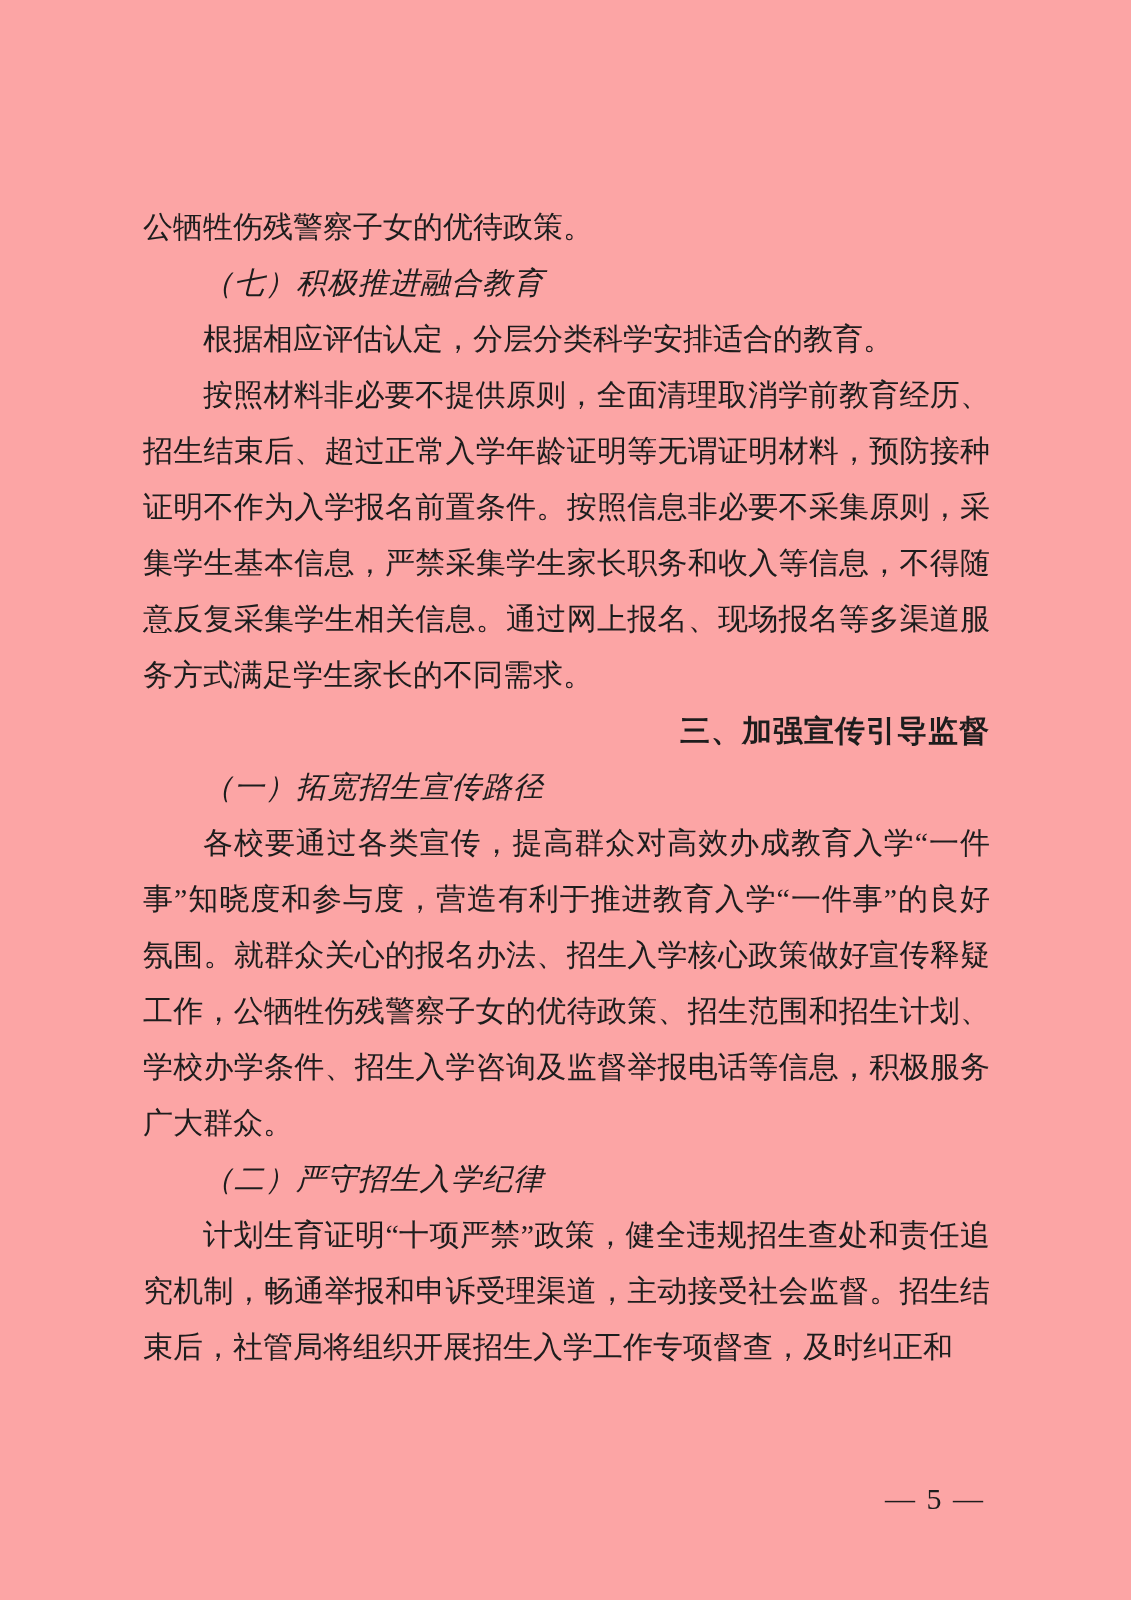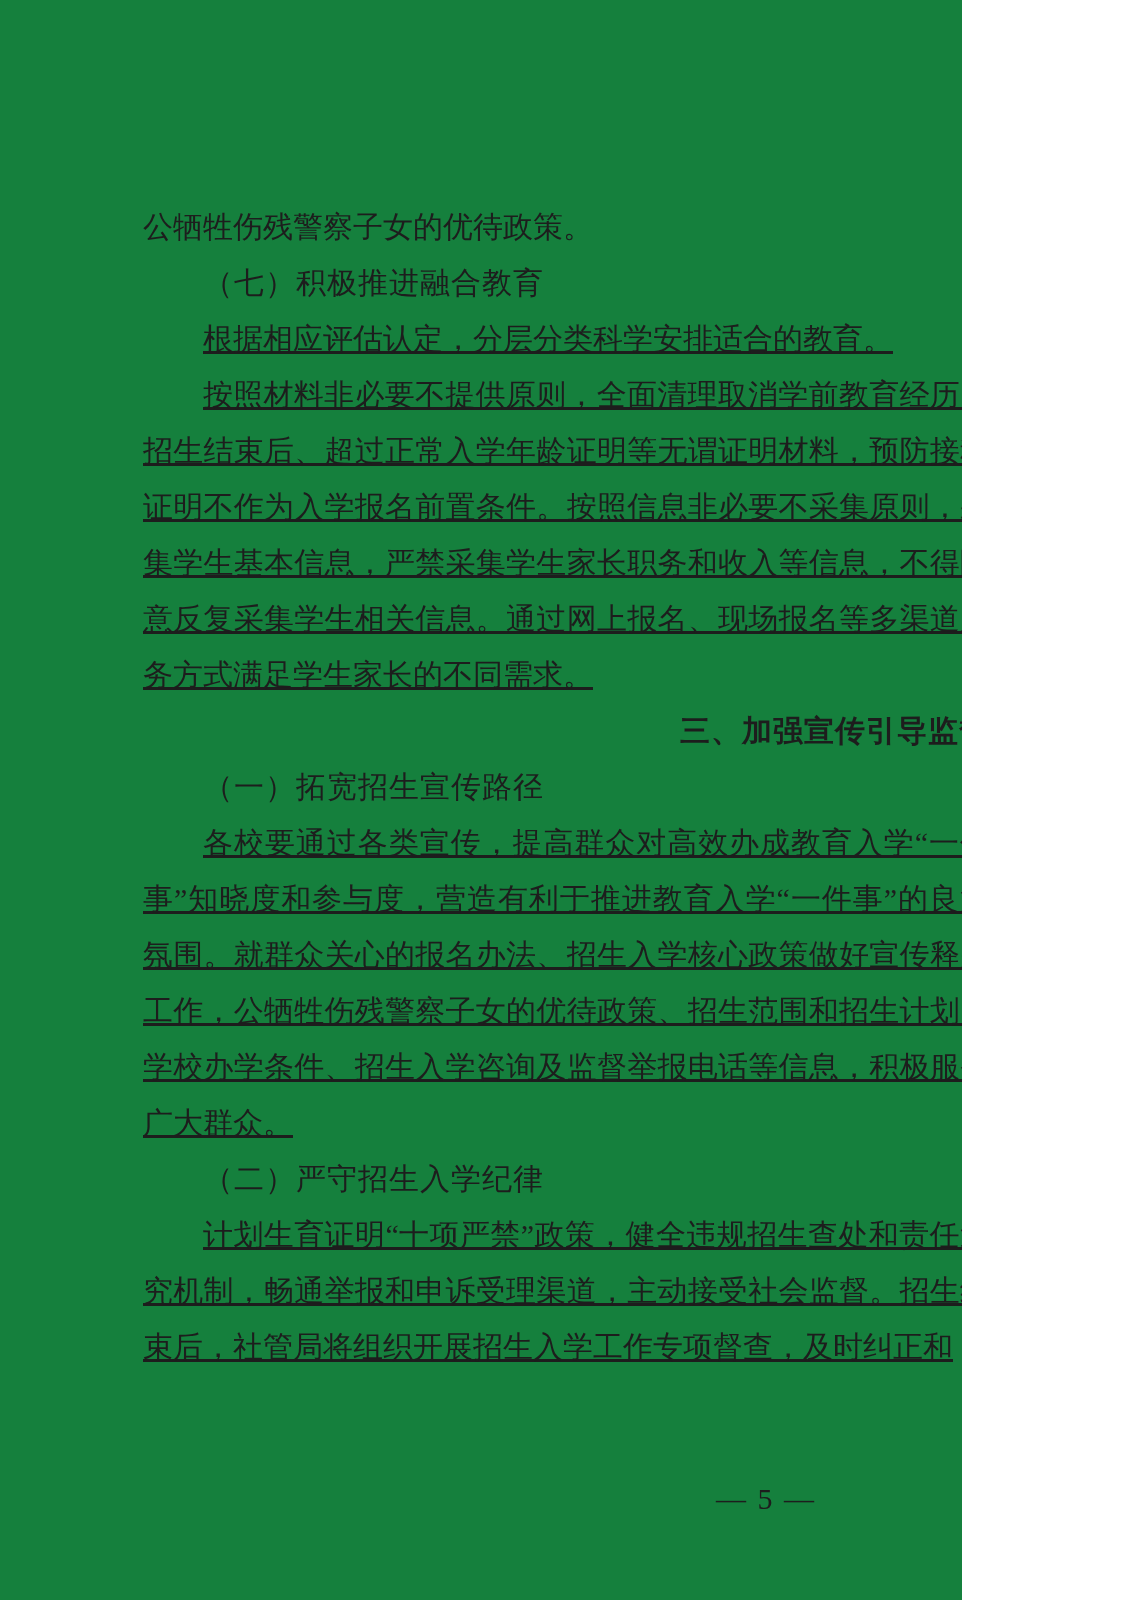--- a/index.html
+++ b/index.html
@@ -2,60 +2,60 @@
 <html lang="zh"><head>
 <meta charset="utf-8">
 <style>
   html, body {
     margin: 0;
     padding: 0;
     background: #ffffff;
   }
   .page {
     position: relative;
-    width: 962px;
+    width: 1131px;
     height: 1600px;
-    background: #15803d;
+    background: #fca5a5;
     overflow: hidden;
     color: #1d1d1d;
   }
   .content {
     position: absolute;
     left: 143px;
     top: 199px;
     width: 847px;
     font-family: "Liberation Serif", "DejaVu Serif", serif;
     font-size: 30px;
     line-height: 56px;
     text-align: justify;
     text-justify: inter-ideograph;
   }
   .content p {
     margin: 0;
     padding: 0;
   }
   .para {
     text-indent: 2em;
-    text-decoration: underline;
   }
   .para-cont {
     text-indent: 0;
   }
   .h1 {
     font-family: "Liberation Sans", "DejaVu Sans", sans-serif;
     font-weight: 700;
     text-indent: 2em;
     text-align: right;
     letter-spacing: 1px;
   }
   .h2 {
     font-weight: 500;
     text-indent: 2em;
     text-align: left;
     letter-spacing: 1px;
+    font-style: italic;
   }
   .footer-page-number {
     position: absolute;
     top: 1481px;
     right: 146px;
     font-family: "Liberation Serif", "DejaVu Serif", serif;
     font-size: 30px;
     line-height: 36px;
     color: #1d1d1d;
     letter-spacing: 2px;

